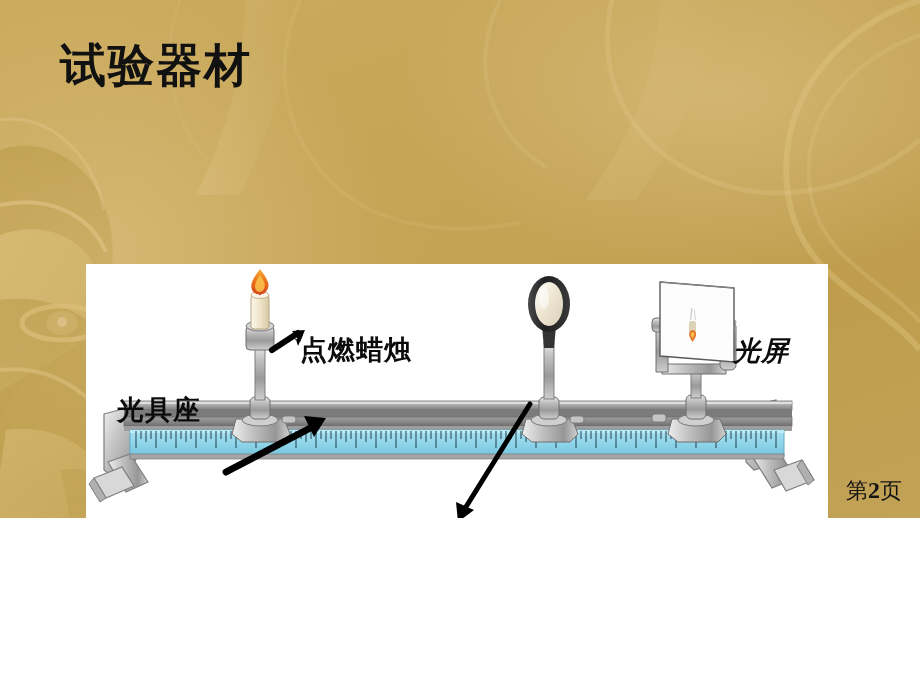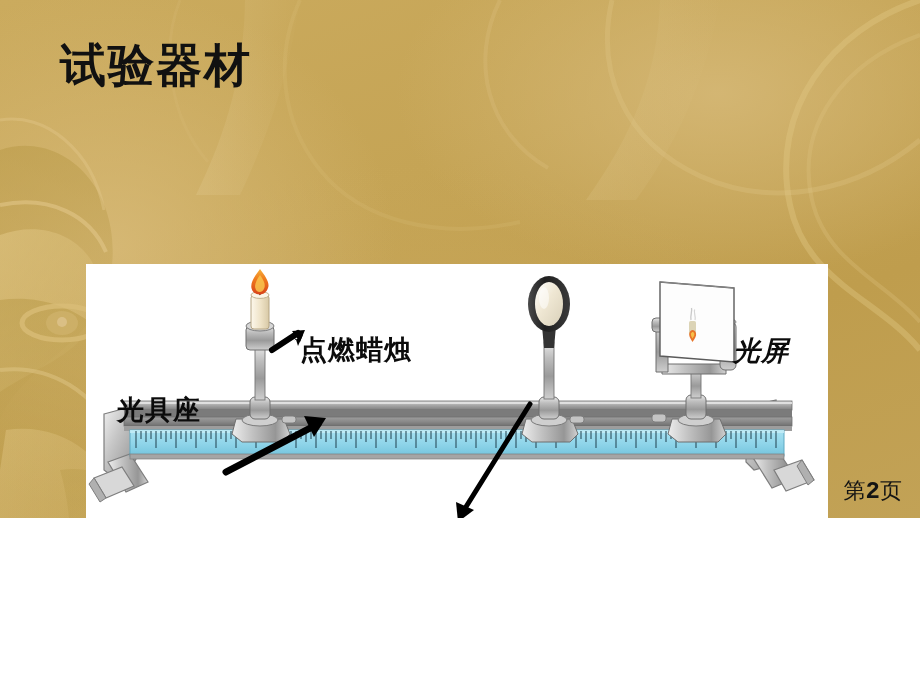--- a/index.html
+++ b/index.html
@@ -73,21 +73,21 @@
   .lbl-lens   { left: 455px; top: 516px; }
 
   
   .page-number {
     position: absolute;
     right: 18px;
     bottom: 12px;
     font-size: 22px;
     color: #141414;
     white-space: nowrap;
-    font-family: Liberation Mono, monospace;
+    font-family: Liberation Serif, serif;
   }
   .page-number .pn-num {
     font-size: 24px;
     font-weight: bold;
   }
 </style>
 </head>
 <body>
 
 <div id="slide">

